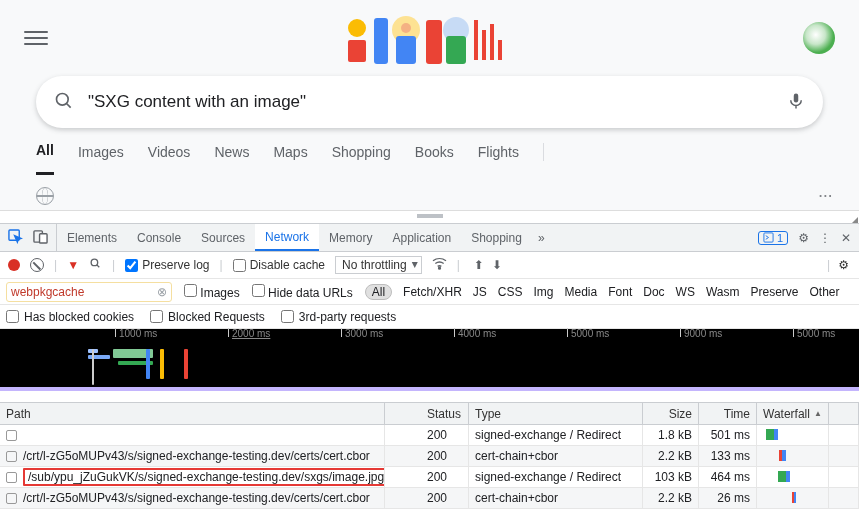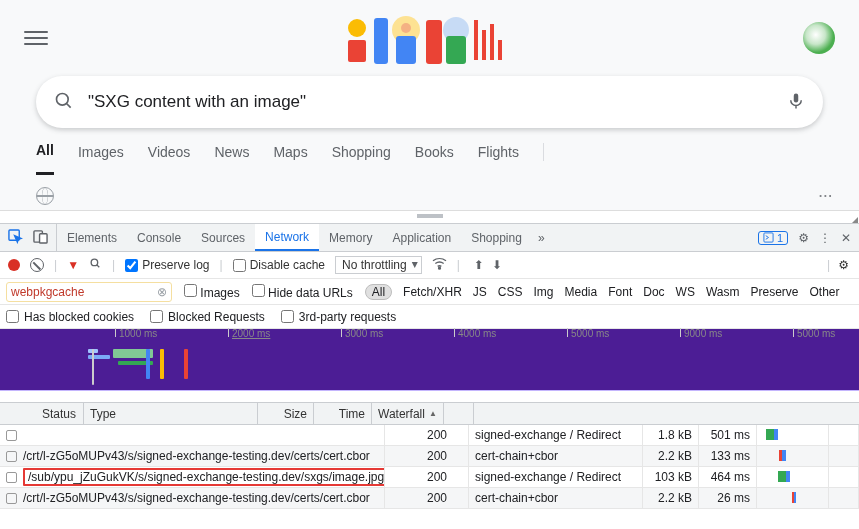--- a/index.html
+++ b/index.html
@@ -61,21 +61,21 @@
 .filterbox{display:flex;align-items:center;background:#fff;border:1px solid #f5dfa0;border-radius:3px;padding:0 4px;height:20px;width:166px;color:#d93025;}
 .filterbox input{border:none;outline:none;font-size:12px;color:#c0392b;flex:1;width:100%;background:transparent;}
 .clr{color:#9aa0a6;cursor:pointer;}
 .chips{display:flex;align-items:center;gap:11px;}
 .chip{cursor:pointer;}
 .chip.active{background:#e0e0e0;border:1px solid #bdbdbd;padding:0 6px;border-radius:8px;}
 
 .dt-filter2{display:flex;align-items:center;height:24px;border-bottom:1px solid #e6e6e6;padding:0 6px;gap:16px;font-size:12px;}
 .dt-filter2 label{display:flex;align-items:center;gap:5px;}
 
-.timeline{height:62px;border-bottom:1px solid #c4b5fd;position:relative;background:#4c1d95;}
+.timeline{height:62px;border-bottom:4px solid #c4b5fd;position:relative;background:#000000;}
 .tl-ticks{position:absolute;left:0;right:0;top:0;height:18px;}
 .tl-tick{position:absolute;top:-1px;font-size:10px;color:#888;border-left:1px solid #ccc;padding-left:3px;height:9px;}
 .tl-body{position:absolute;top:14px;left:88px;right:0;bottom:0;}
 .tl-bar{position:absolute;height:4px;border-radius:1px;}
 
 .gap{height:12px;border-bottom:1px solid #cacdd1;background:#fff;}
 
 .nettable{font-size:12px;}
 .thead{display:flex;background:#f1f3f4;border-bottom:1px solid #cacdd1;height:22px;align-items:center;color:#333;}
 .th{border-right:1px solid #cacdd1;padding:0 6px;height:100%;display:flex;align-items:center;}
@@ -287,20 +287,21 @@
       <div class="tl-bar" style="left:58px;top:6px;width:4px;background:#4285f4;height:30px;"></div>
       <div class="tl-bar" style="left:72px;top:6px;width:4px;background:#fbbc04;height:30px;"></div>
       <div class="tl-bar" style="left:96px;top:6px;width:4px;background:#ea4335;height:30px;"></div>
       <div class="tl-bar" style="left:4px;top:6px;width:2px;background:#ccc;height:36px;"></div>
     </div>
   </div>
   <div class="gap"></div>
 
   <div class="nettable">
     <div class="thead">
+      <div class="th col-path">Path</div>
       <div class="th col-status">Status</div>
       <div class="th col-type">Type</div>
       <div class="th col-size">Size</div>
       <div class="th col-time">Time</div>
       <div class="th col-wf sort">Waterfall</div>
       <div class="th col-end"></div>
     </div>
     <div id="tbody">
         <div class="trow">
           <div class="td col-path">

